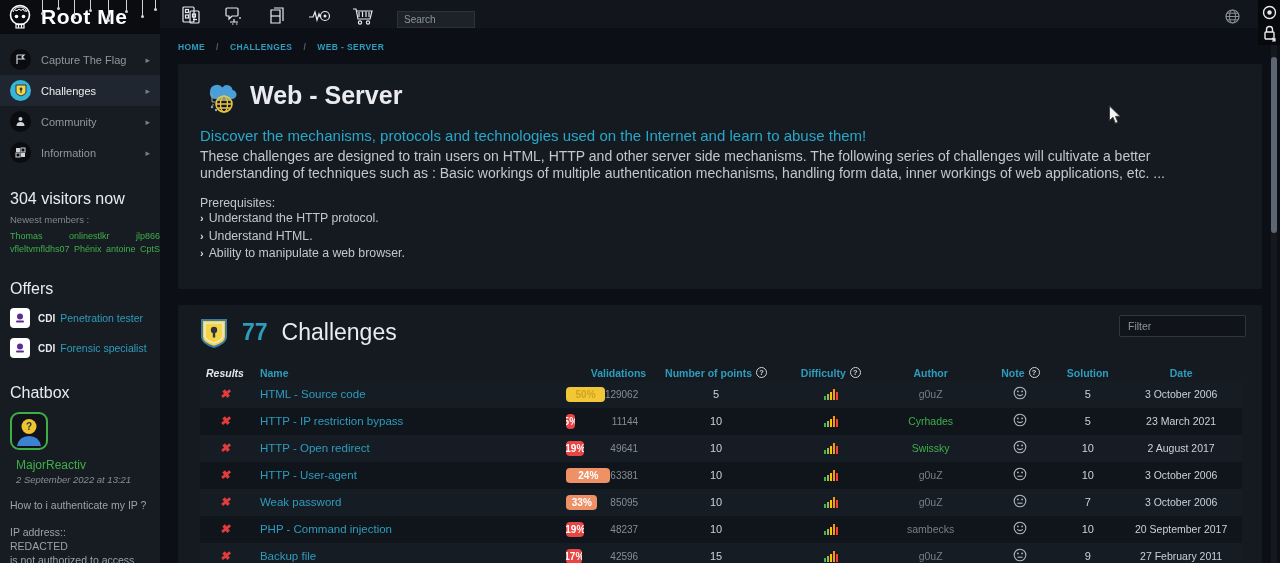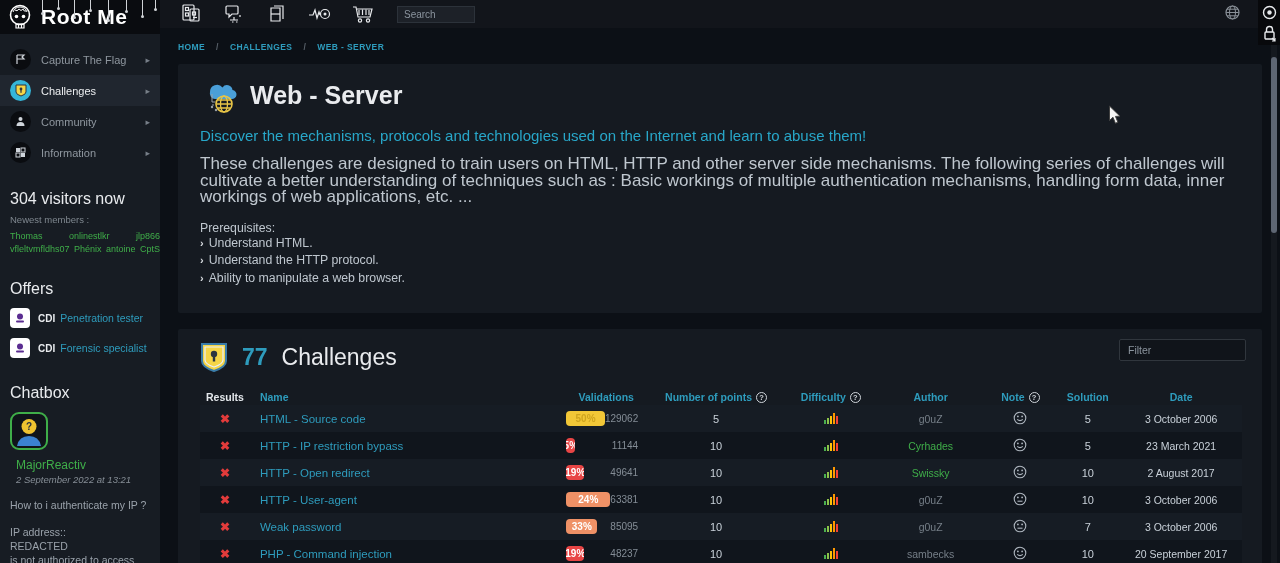--- a/index.html
+++ b/index.html
@@ -52,21 +52,21 @@
     justify-content:center; overflow:hidden; }
   .chat-user { display:block; margin-top:8px; color:#3fae49; font-size:12px;
     margin-left:6px; text-decoration:none; cursor:pointer; }
   .chat-time { display:block; margin-top:2px; margin-left:6px; color:#868e96;
     font-size:9.5px; font-style:italic; }
   .chat-msg { margin-top:13px; color:#9aa2ab; font-size:10.5px; line-height:14px; }
   .chat-msg2 { margin-top:13px; }
 
   
   .topbar { position:absolute; left:160px; top:0; width:1120px; height:28px;
-    background:#12151b; display:flex; align-items:center; }
+    background:#12151b; display:flex; align-items:flex-end; }
   .tb-icon { width:24px; height:24px; margin-left:19px; display:flex; align-items:center;
     justify-content:center; cursor:pointer; }
   .tb-icon svg { stroke:#e8eaed; fill:none; stroke-width:1.2; }
   .search-input { margin-left:22px; width:78px; height:17px; background:#1d2128;
     border:1px solid #2c323a; color:#aeb6bf; font-size:10px; padding:0 6px;
     font-family:"Liberation Sans", sans-serif; }
   .search-input::placeholder { color:#8b949e; }
   .globe { margin-left:auto; margin-right:40px; cursor:pointer; }
 
   .rail { position:absolute; right:0; top:0; width:22px; height:45px; background:#08090c;
@@ -85,21 +85,21 @@
   .breadcrumb { display:flex; align-items:center; gap:11px; padding:14px 0 0 18px;
     font-size:8.5px; font-weight:bold; letter-spacing:.4px; }
   .breadcrumb a { color:#2e9cbd; text-decoration:none; cursor:pointer; }
   .breadcrumb .sep { color:#5a626b; }
 
   .panel { margin-left:18px; width:1084px; background:#151a21; border-radius:2px; }
   .panel-intro { margin-top:12px; padding:12px 22px 26px 22px; }
   .title-row { display:flex; align-items:center; gap:8px; }
   .page-title { color:#e9ebee; font-size:25px; }
   .subtitle { margin-top:13px; color:#28a7c9; font-size:15px; }
-  .descr { margin-top:12px; color:#bfc7cf; font-size:17px; line-height:16.5px;
+  .descr { margin-top:4px; color:#bfc7cf; font-size:14px; line-height:16.5px;
     max-width:1052px; }
   .prereq-label { margin-top:15px; color:#bfc7cf; font-size:12.3px; }
   .prereq-line { color:#bfc7cf; font-size:12.3px; line-height:17.5px; }
   .prereq-line .chev { color:#d7dbe0; font-weight:bold; margin-right:5px; font-size:11px; }
 
   .panel-challenges { position:relative; margin-top:16px; height:290px;
     padding:12px 20px 0 22px; }
   .ch-header { display:flex; align-items:center; gap:14px; }
   .ch-count { color:#2e9cbd; font-size:23px; font-weight:bold; }
   .ch-title { color:#e9ebee; font-size:23px; }
@@ -114,23 +114,23 @@
     display:flex; align-items:center; justify-content:center; }
   .th.white { color:#e3e7eb; }
   .help { display:inline-flex; width:11px; height:11px; border:1px solid #cfd4da;
     border-radius:50%; color:#cfd4da; font-size:7.5px; align-items:center;
     justify-content:center; margin-left:4px; font-weight:bold; cursor:pointer; }
   .trow { display:flex; align-items:center; height:27px; margin-top:0; }
   .trow:nth-child(odd) { background:#161c24; }
   .trow:nth-child(even) { background:#10151c; }
   .td { display:flex; align-items:center; justify-content:center; font-size:11px;
     color:#c9d1d9; }
-  .c-results { width:50px; } .c-name { width:312px; justify-content:flex-start;
+  .c-results { width:50px;font-style:italic; } .c-name { width:312px; justify-content:flex-start;
     padding-left:10px; }
-  .c-valid { width:85px; justify-content:center; padding-left:5px; }
+  .c-valid { width:85px; justify-content:flex-end; padding-left:5px; }
   .c-points { width:140px; } .c-diff { width:90px; } .c-author { width:110px; }
   .c-note { width:70px; } .c-sol { width:65px; } .c-date { width:122px; }
   .xmark { color:#e23b3b; font-size:12px; font-weight:bold; }
   .name-link { color:#2e9cbd; font-size:11.5px; text-decoration:none; cursor:pointer; }
   .badge { height:15px; border-radius:4px; display:flex; align-items:center;
     justify-content:center; font-size:10px; font-weight:bold; overflow:hidden;
     white-space:nowrap; }
   .badge-yellow { background:#f2c737; color:#cfa41e; }
   .badge-red { background:#e84545; color:#fff; }
   .badge-orange { background:#ef9166; color:#fff; }
@@ -360,22 +360,22 @@
           <path d="M12 18 v8 h3 M12 29 h2" stroke="#9aa2ab" stroke-width="1" fill="none"></path>
           <circle cx="12" cy="31" r="1.2" fill="#9aa2ab"></circle>
             <circle cx="16" cy="34" r="1.2" fill="#9aa2ab"></circle>
         </svg>
         <h1 class="page-title">Web - Server</h1>
       </div>
       <div class="subtitle">Discover the mechanisms, protocols and technologies used on the Internet and learn to abuse them!</div>
       <p class="descr">These challenges are designed to train users on HTML, HTTP and other server side mechanisms. The following series of challenges will cultivate a better understanding of techniques such as : Basic workings of multiple authentication mechanisms, handling form data, inner workings of web applications, etc. ...</p>
       <div class="prereq-label">Prerequisites:</div>
       <div>
+          <div class="prereq-line"><span class="chev">›</span><span>Understand the HTTP protocol.</span></div>
           <div class="prereq-line"><span class="chev">›</span><span>Understand HTML.</span></div>
-          <div class="prereq-line"><span class="chev">›</span><span>Understand the HTTP protocol.</span></div>
           <div class="prereq-line"><span class="chev">›</span><span>Ability to manipulate a web browser.</span></div>
         </div>
     </section>
 
     <section class="panel panel-challenges">
       <div class="ch-header">
         <svg width="28" height="32" viewBox="0 0 28 32">
           <path d="M2 3 h24 v17 q0 6 -12 10 q-12 -4 -12 -10 z" fill="#f5d547" stroke="#3a7ca8" stroke-width="2"></path>
           <path d="M5 6 h18 v13 q0 4 -9 7 q-9 -3 -9 -7 z" fill="none" stroke="#e8effa" stroke-width="1.2"></path>
           <circle cx="14" cy="13" r="3.2" fill="#2b3440"></circle>

